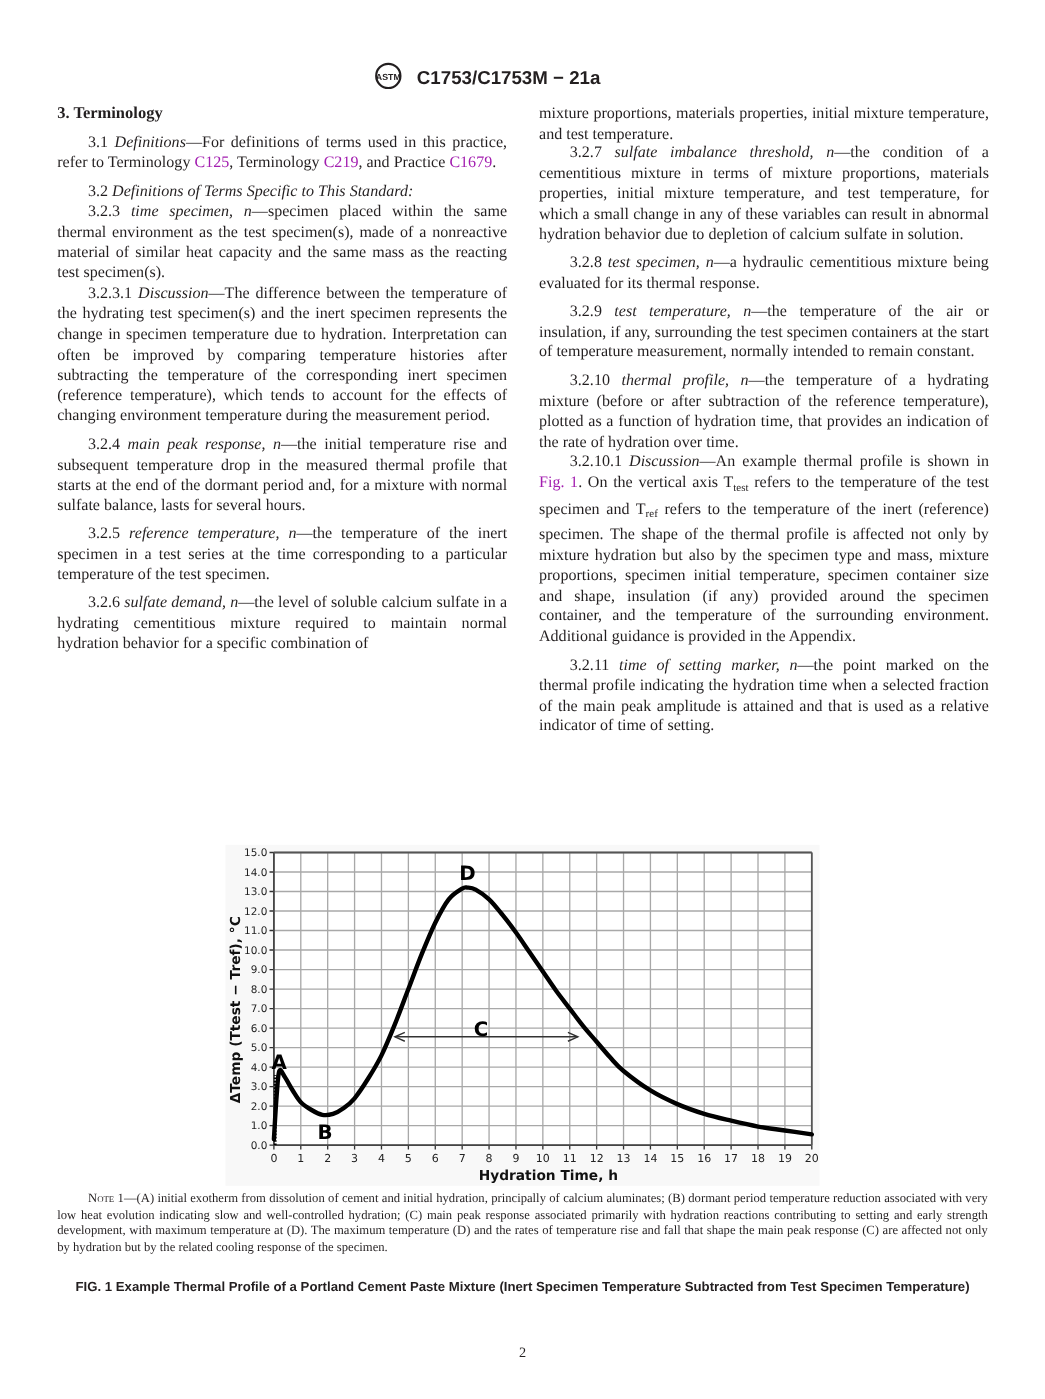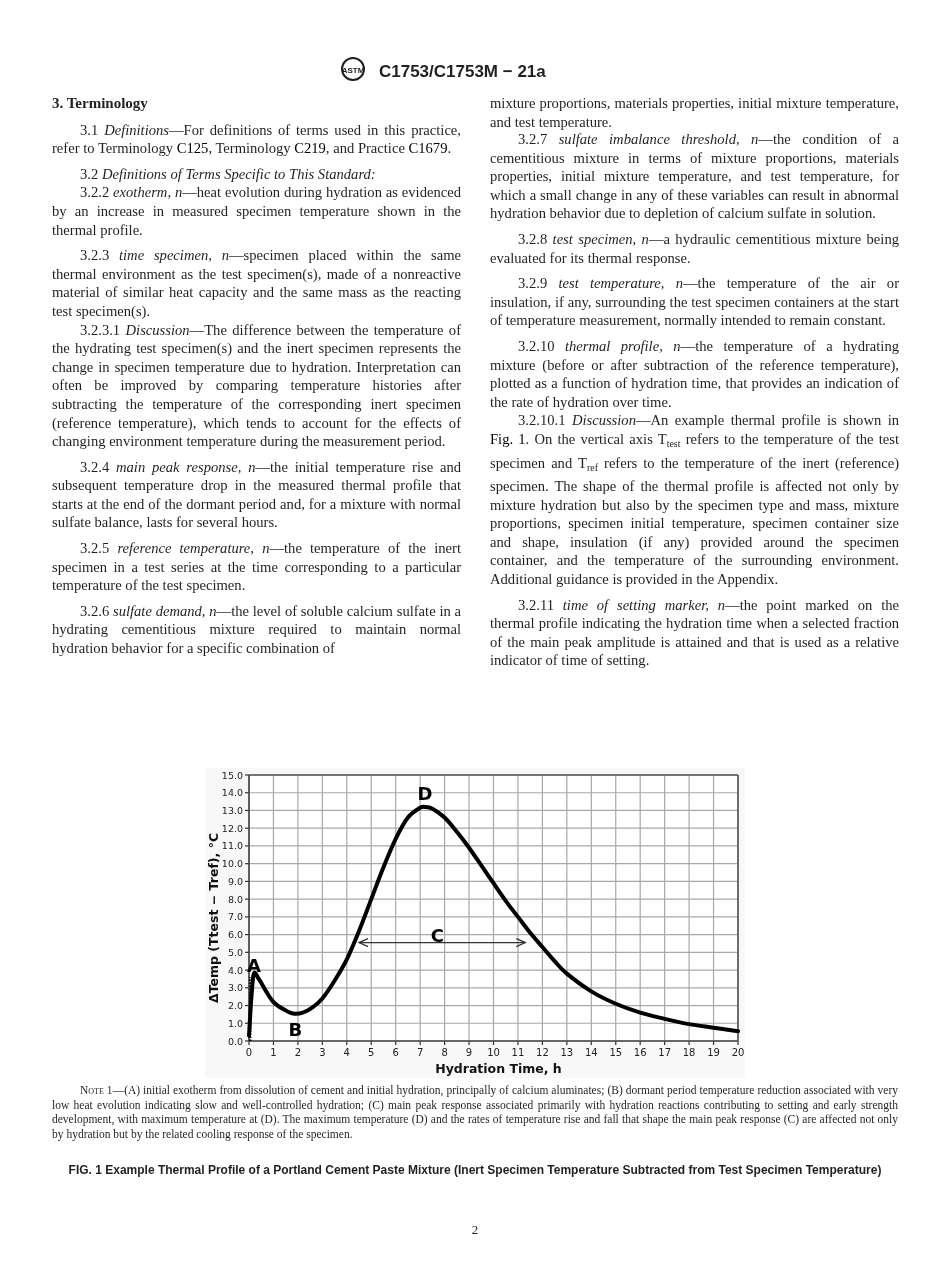--- a/index.html
+++ b/index.html
@@ -8,21 +8,21 @@
   .header { position: absolute; top: 56px; left: 0; width: 884px; text-align: center;
             font-family: "Liberation Sans", "DejaVu Sans", sans-serif; font-weight: bold; font-size: 17px; }
   .header .logo { display: inline-block; vertical-align: middle; margin-right: 6px; }
   .header .doc-id { vertical-align: middle; }
   .col { position: absolute; top: 94px; width: 409px; font-size: 14.6px; line-height: 18.6px; text-align: justify; }
   .col.left { left: 52px; }
   .col.right { left: 490px; }
   .col p { margin: 0 0 7px 0; text-indent: 28px; }
   .col p.tight { margin-bottom: 0; }
   .col h3 { margin: 0 0 8px 0; font-size: 15px; font-weight: bold; }
-  .link { color: #000000; }
+  .link { color: #a21caf; }
   .sub { font-size: 10px; vertical-align: -3px; }
   .fig-wrap { position: absolute; left: 205px; top: 768px; width: 540px; height: 310px; background: #f8f8f8; }
   .fig-wrap svg { position: absolute; left: 0; top: 0; }
   .note { position: absolute; left: 52px; top: 1083px; width: 846px; font-size: 11.5px; line-height: 14.5px; text-align: justify; text-indent: 28px; }
   .note .sc { font-variant: small-caps; }
   .caption { position: absolute; left: 52px; top: 1163px; width: 846px; text-align: center;
              font-family: "Liberation Sans", "DejaVu Sans", sans-serif; font-weight: bold; font-size: 12px; line-height: 15px; }
   .page-num { position: absolute; top: 1222px; left: 0; width: 950px; text-align: center; font-size: 13px; }
 </style>
 </head>
@@ -39,21 +39,20 @@
 </div>
 
 <div class="col left">
   <h3>3. Terminology</h3>
 
   <p><span>3.1</span> <i>Definitions</i><span>—For definitions of terms used in this practice, refer to Terminology </span><span class="link">C125</span><span>, Terminology </span><span class="link">C219</span><span>, and Practice </span><span class="link">C1679</span><span>.</span></p>
 
   <p class="tight"><span>3.2</span> <i>Definitions of Terms Specific to This Standard:</i></p>
 
 
-  <p><span>3.2.2</span> <i>exotherm, n</i><span>—heat evolution during hydration as evidenced by an increase in measured specimen temperature shown in the thermal profile.</span></p>
 
   <p class="tight"><span>3.2.3</span> <i>time specimen, n</i><span>—specimen placed within the same thermal environment as the test specimen(s), made of a nonreactive material of similar heat capacity and the same mass as the reacting test specimen(s).</span></p>
 
   <p><span>3.2.3.1</span> <i>Discussion</i><span>—The difference between the temperature of the hydrating test specimen(s) and the inert specimen represents the change in specimen temperature due to hydration. Interpretation can often be improved by comparing temperature histories after subtracting the temperature of the corresponding inert specimen (reference temperature), which tends to account for the effects of changing environment temperature during the measurement period.</span></p>
 
   <p><span>3.2.4</span> <i>main peak response, n</i><span>—the initial temperature rise and subsequent temperature drop in the measured thermal profile that starts at the end of the dormant period and, for a mixture with normal sulfate balance, lasts for several hours.</span></p>
 
   <p><span>3.2.5</span> <i>reference temperature, n</i><span>—the temperature of the inert specimen in a test series at the time corresponding to a particular temperature of the test specimen.</span></p>
 
   <p><span>3.2.6</span> <i>sulfate demand, n</i><span>—the level of soluble calcium sulfate in a hydrating cementitious mixture required to maintain normal hydration behavior for a specific combination of </span></p>

